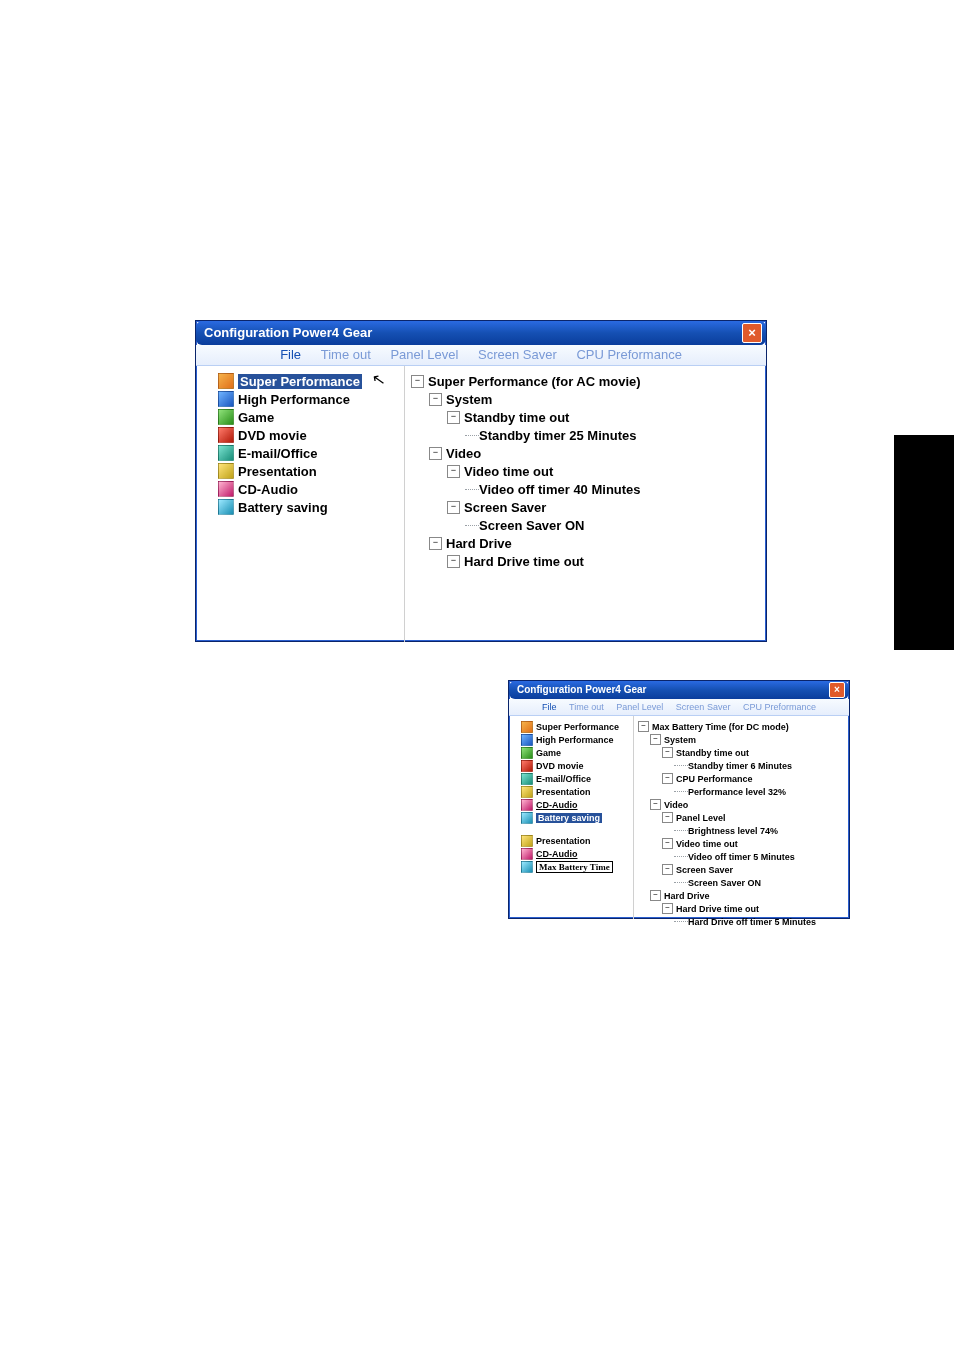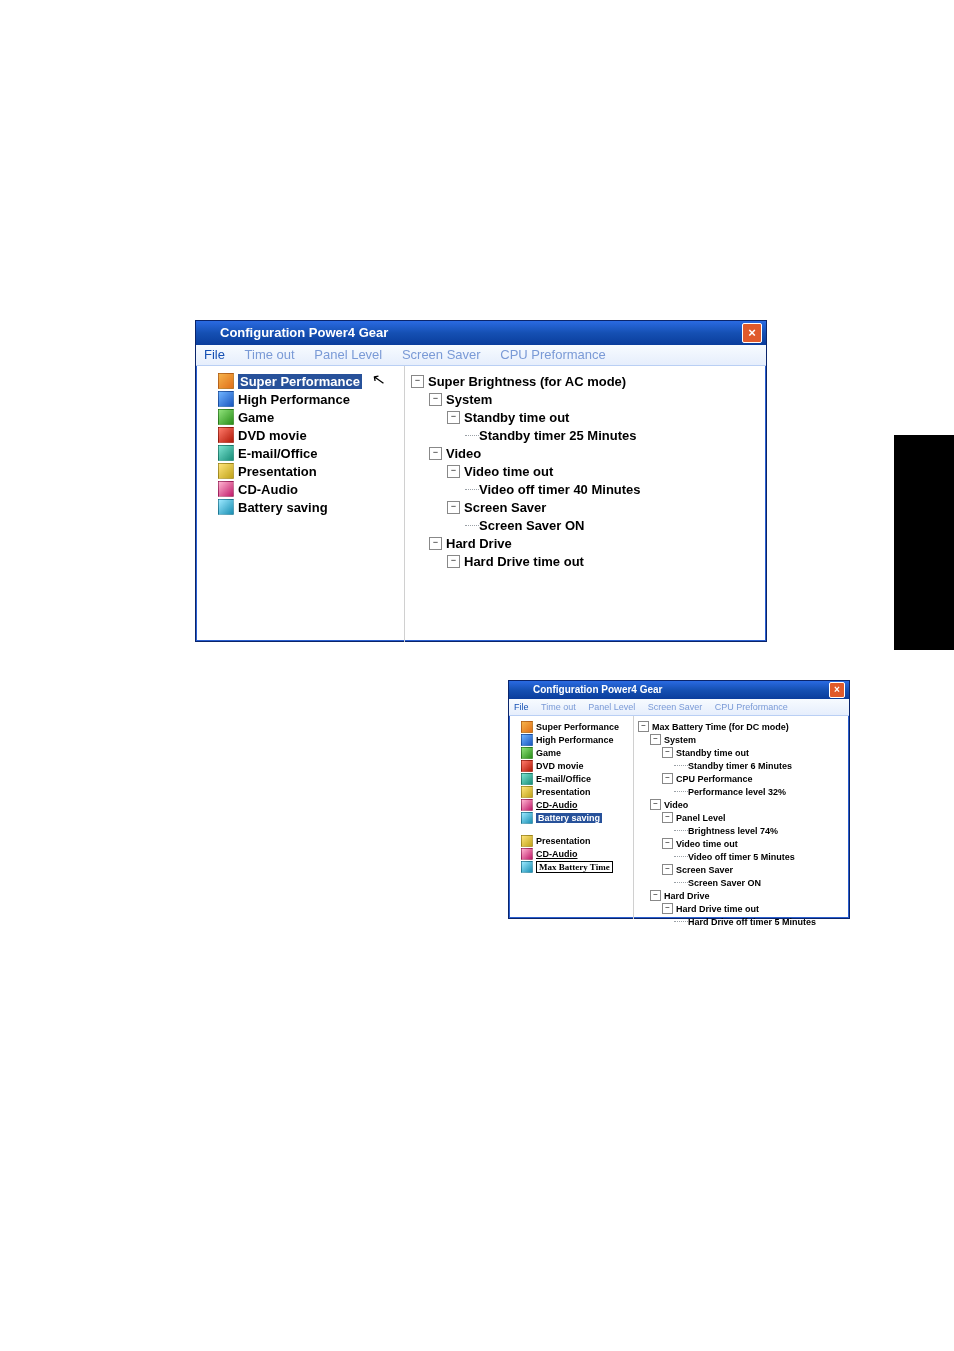--- a/index.html
+++ b/index.html
@@ -4,31 +4,31 @@
 <style>
   html,body{margin:0;padding:0;background:#fff;font-family:Tahoma,Arial,sans-serif;font-size:11px;color:#000;}
   .page{position:relative;width:954px;height:1351px;background:#fff;}
   .black-strip{position:absolute;right:0;top:435px;width:60px;height:215px;background:#000;}
 
   
   .window{position:absolute;border:1px solid #0a246a;background:#fff;box-shadow:0 0 0 1px #2a5ecf inset;}
   .win-large{left:195px;top:320px;width:570px;height:320px;font-size:13px;}
   .win-small{left:508px;top:680px;width:340px;height:237px;font-size:9px;}
 
-  .titlebar{height:24px;line-height:24px;padding:0 4px 0 24px;color:#fff;font-weight:bold;
+  .titlebar{height:24px;line-height:24px;padding:0 4px 0 8px;color:#fff;font-weight:bold;
             background:linear-gradient(180deg,#2a6ae2 0%,#1550b3 50%,#0a3d9c 100%);
-            display:flex;align-items:center;justify-content:space-between;}
+            display:flex;align-items:center;justify-content:space-between;border-radius:6px;}
   .win-small .titlebar{height:18px;line-height:18px;font-size:10px;}
   .closebtn{width:18px;height:18px;background:#e05a2b;border:1px solid #fff;color:#fff;
             display:flex;align-items:center;justify-content:center;font-weight:bold;font-size:13px;
             border-radius:2px;}
   .win-small .closebtn{width:14px;height:14px;font-size:10px;}
 
   .menubar{height:20px;line-height:20px;background:linear-gradient(180deg,#f7fbff,#e6eefc);
-           border-bottom:1px solid #b9cff4;padding:0 0;}
+           border-bottom:1px solid #b9cff4;padding:0 0;text-align:center;}
   .win-small .menubar{height:16px;line-height:16px;}
   .menubar span{display:inline-block;padding:0 8px;color:#7a9ad6;cursor:default;}
   .win-small .menubar span{padding:0 5px;}
   .menubar span.active{color:#1550b3;}
 
   .panes{display:flex;height:calc(100% - 44px);}
   .win-small .panes{height:calc(100% - 34px);}
   .pane-left{width:200px;padding:6px 4px;border-right:1px solid #d0d0d0;}
   .win-small .pane-left{width:120px;padding:4px 2px;}
   .pane-right{flex:1;padding:6px 6px;}
@@ -124,21 +124,21 @@
             <span class="spacer" style="width:18px;"></span>
             <span class="ico c-cyan"></span>
             <span class="lbl">Battery saving</span>
           </div>
         <span class="cursor-arrow" style="left:176px;top:4px;">↖</span>
       </div>
 
       <div class="pane-right">
         <div class="node">
             <span class="expander">−</span>
-            <span class="lbl">Super Brightness (for AC mode)</span>
+            <span class="lbl">Super Performance (for AC movie)</span>
           </div>
         <div class="node">
             <span class="spacer" style="width:18px;"></span>
             <span class="expander">−</span>
             <span class="lbl">System</span>
           </div>
         <div class="node">
             <span class="spacer" style="width:36px;"></span>
             <span class="expander">−</span>
             <span class="lbl">Standby time out</span>

